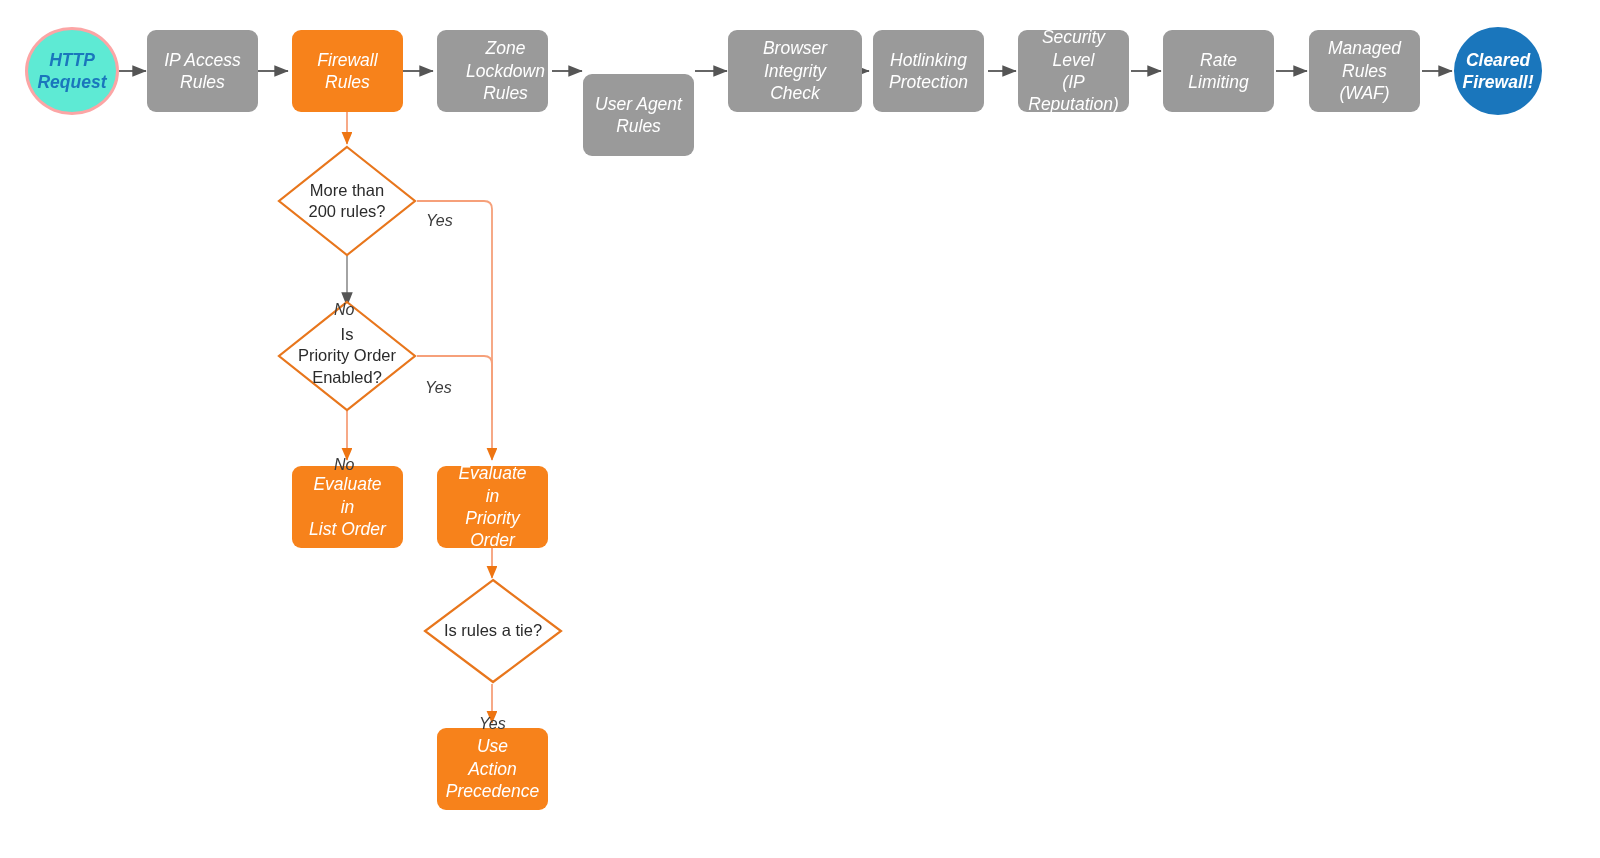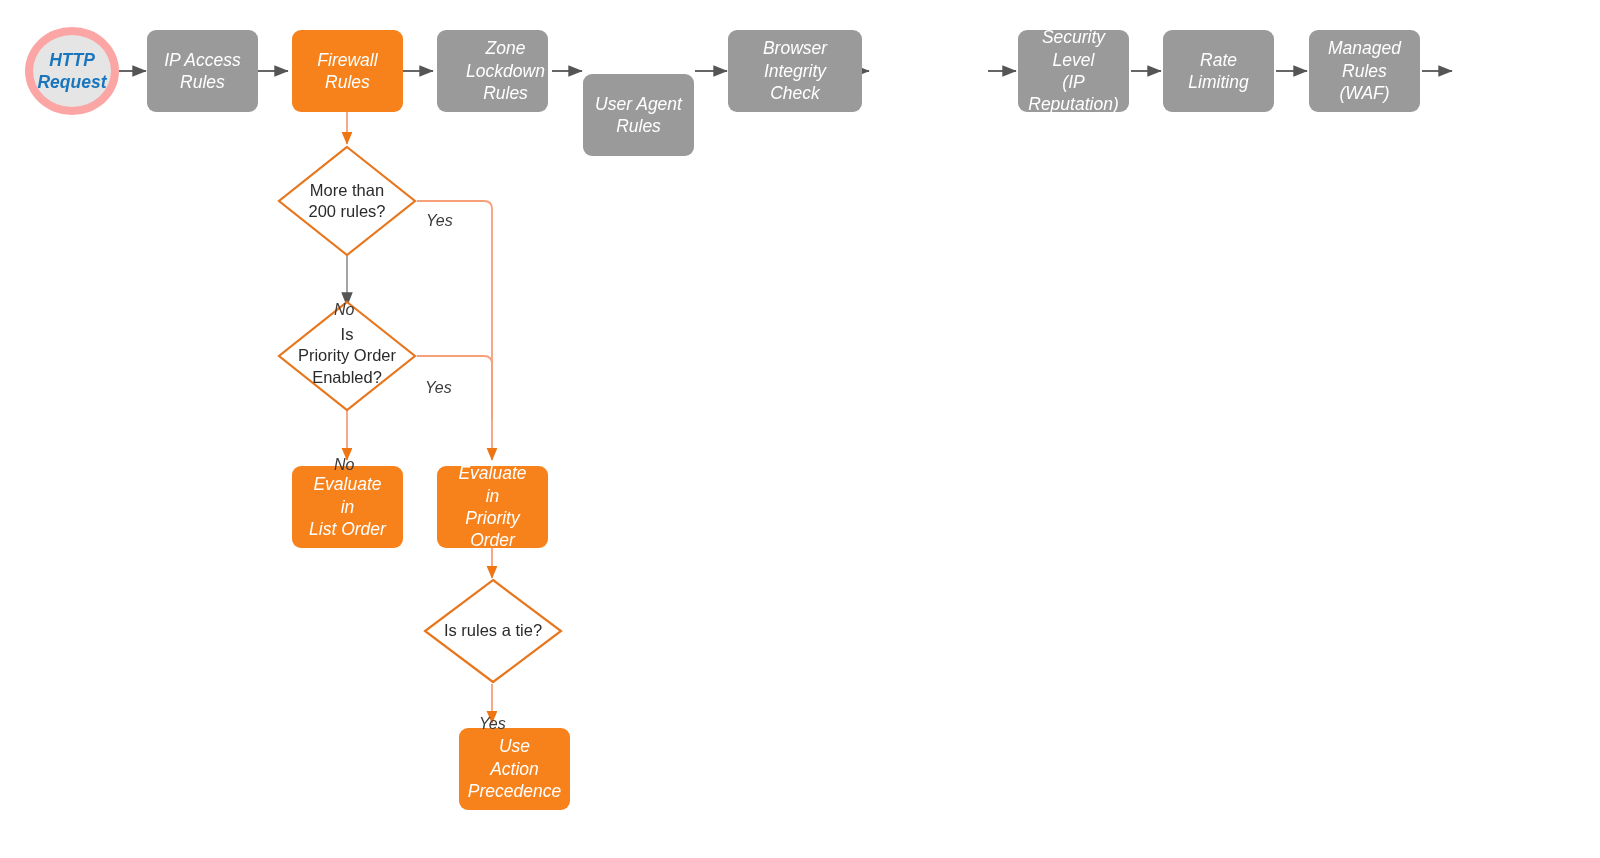--- a/index.html
+++ b/index.html
@@ -48,22 +48,22 @@
   .process.gray   { background: #9a9a9a; }
   .process.orange { background: #f7821b; }
 
   .terminator {
     border-radius: 50%;
     font-size: 17.5px;
     font-style: italic;
     font-weight: bold;
   }
   .terminator.outline {
-    background: #e5e5e5;
-    border: 8px solid #fca5a5;
+    background: #5eead4;
+    border: 3px solid #fca5a5;
     color: #1a76bc;
   }
   .terminator.filled {
     background: #1a76bc;
     color: #ffffff;
   }
 
   .decision {
     font-size: 16.5px;
     color: #2b2b2b;
@@ -163,32 +163,36 @@
 Lockdown
 Rules</div>
 
   <div class="node process gray" style="left:583px; top:30px; width:111px; height:82px;margin-top:44px;">User Agent
 Rules</div>
 
   <div class="node process gray" style="left:728px; top:30px; width:134px; height:82px;">Browser
 Integrity
 Check</div>
 
+  <div class="node process gray" style="left:873px; top:30px; width:111px; height:82px;">Hotlinking
+Protection</div>
 
   <div class="node process gray" style="left:1018px; top:30px; width:111px; height:82px;">Security
 Level
 (IP Reputation)</div>
 
   <div class="node process gray" style="left:1163px; top:30px; width:111px; height:82px;">Rate
 Limiting</div>
 
   <div class="node process gray" style="left:1309px; top:30px; width:111px; height:82px;">Managed
 Rules
 (WAF)</div>
 
+  <div class="node terminator filled" style="left:1454px; top:27px; width:88px; height:88px;">Cleared
+Firewall!</div>
 
   <div class="node decision" style="left:277px; top:145px; width:140px; height:112px;">
     <svg class="dia-shape" viewBox="0 0 140 112" preserveAspectRatio="none">
       <polygon points="70,2 138,56 70,110 2,56" fill="#ffffff" stroke="#e8761c" stroke-width="2.2"></polygon>
     </svg>
     <span class="dia-text">More than
 200 rules?</span>
   </div>
 
   <div class="node decision" style="left:277px; top:300px; width:140px; height:112px;">
@@ -208,21 +212,21 @@
   </div>
 
   <div class="node process orange" style="left:292px; top:466px; width:111px; height:82px;">Evaluate
 in
 List Order</div>
 
   <div class="node process orange" style="left:437px; top:466px; width:111px; height:82px;">Evaluate
 in
 Priority Order</div>
 
-  <div class="node process orange" style="left:459px; top:728px; width:111px; height:82px;text-align:center;">Use
+  <div class="node process orange" style="left:437px; top:728px; width:111px; height:82px;text-align:center;">Use
 Action
 Precedence</div>
 
   <div class="edge-label italic" style="left:426px; top:180px;">Yes</div>
 
   <div class="edge-label italic" style="left:334px; top:269px;">No</div>
 
   <div class="edge-label italic" style="left:425px; top:347px;">Yes</div>
 
   <div class="edge-label italic" style="left:334px; top:424px;">No</div>

